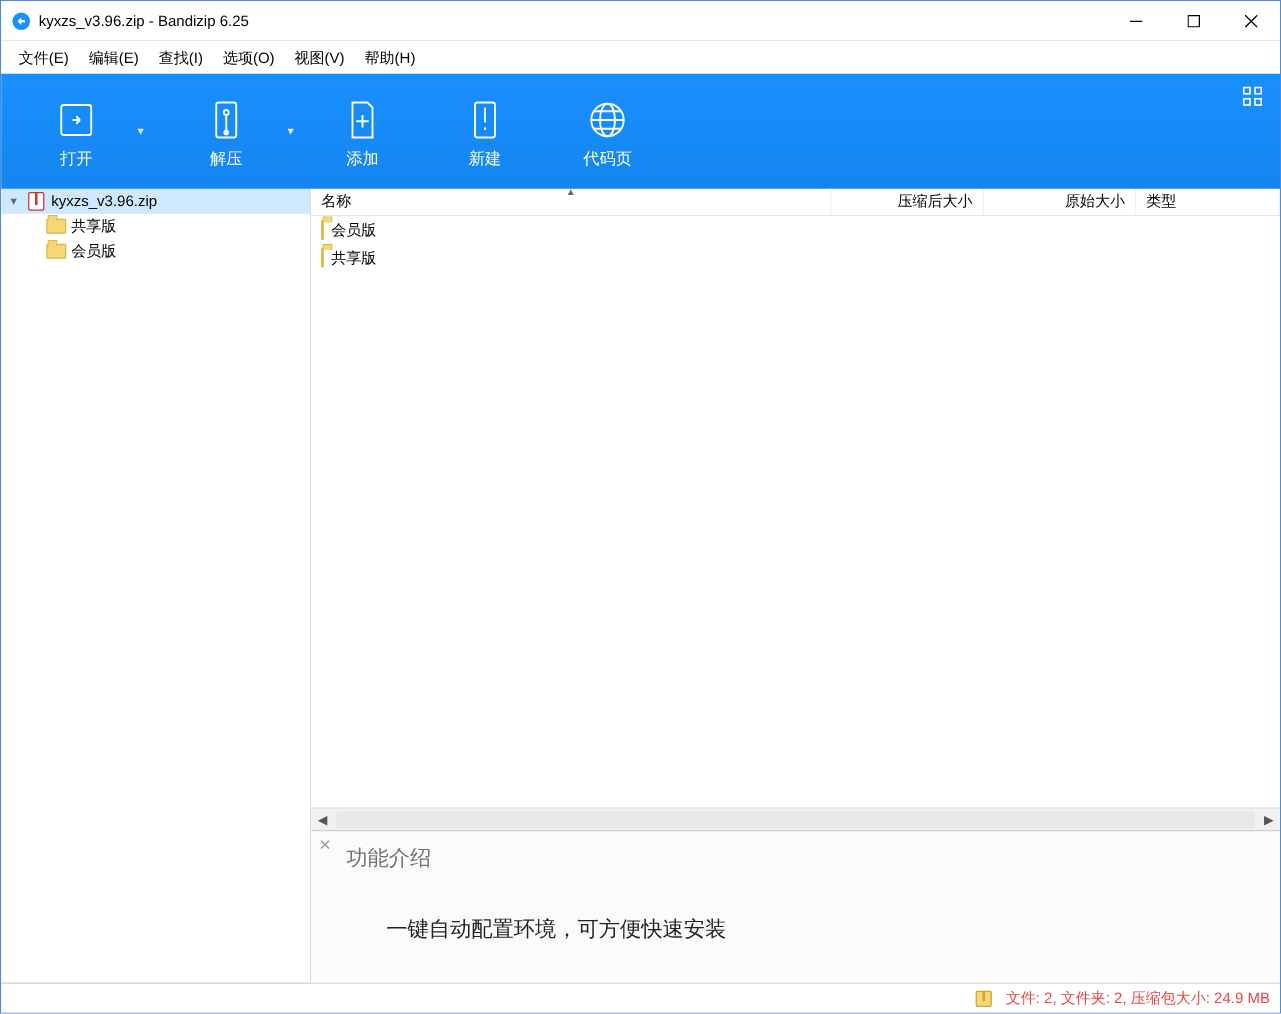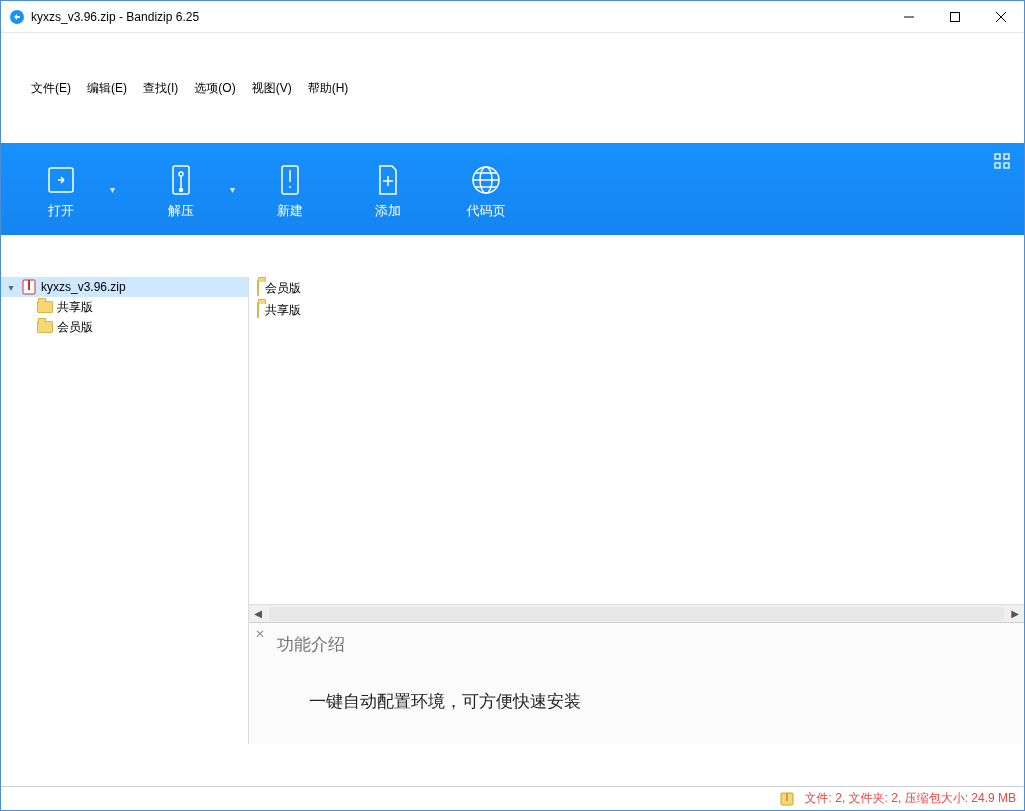--- a/index.html
+++ b/index.html
@@ -1,27 +1,27 @@
 <!DOCTYPE html>
 <html><head>
 <meta charset="utf-8">
 <style>
 * { box-sizing: border-box; margin: 0; padding: 0; font-family: "Microsoft YaHei", "Segoe UI", sans-serif; }
 html, body { width: 1025px; height: 811px; overflow: hidden; background: #fff; }
-.window { width: 1025px; height: 811px; display: flex; flex-direction: column; border: 1px solid #4a8fd6; gap: 42px; }
+.window { width: 1025px; height: 811px; display: flex; flex-direction: column; border: 1px solid #4a8fd6; }
 
 
 .titlebar { height: 32px; display: flex; align-items: center; background: #fff; border-bottom: 1px solid #e8e8e8; }
 .titlebar .app-icon { width: 16px; height: 16px; margin: 0 6px 0 8px; }
 .titlebar .title { font-size: 12px; color: #000; flex: 0 0 auto; }
 .titlebar .spacer { flex: 1; }
 .titlebar .winbtn { width: 46px; height: 32px; display: flex; align-items: center; justify-content: center; font-size: 14px; color: #000; }
 
 
-.menubar { height: 26px; display: flex; align-items: center; padding: 0 22px; font-size: 12px; background: #fff; }
+.menubar { height: 26px; display: flex; align-items: center; padding: 0 6px; font-size: 12px; background: #fff; }
 .menubar .menu { padding: 3px 8px; color: #000; cursor: default; }
 
 
 .toolbar { height: 92px; background: linear-gradient(#1890ff, #1485f0); display: flex; align-items: stretch; position: relative; }
 .tool { width: 98px; display: flex; flex-direction: column; align-items: center; justify-content: center; color: #fff; font-size: 13px; gap: 6px; position: relative; }
 .tool .icon { width: 36px; height: 36px; display: flex; align-items: center; justify-content: center; }
 .tool .label { line-height: 1; }
 .tool .caret { position: absolute; right: 6px; top: 50%; transform: translateY(-50%); color: #cfe8ff; font-size: 10px; }
 .tool.split { width: 120px; }
 .dashboard-icon { position: absolute; right: 14px; top: 10px; color: #fff; }
@@ -135,34 +135,34 @@
             <path d="M18 14 V26"></path>
             <circle cx="18" cy="28" r="1.5" fill="#fff"></circle>
           </svg>
       </span>
       <span class="label">解压</span>
       <span class="caret">▾</span>
     </div>
     <div class="tool">
       <span class="icon">
         <svg width="36" height="36" viewBox="0 0 36 36" fill="none" stroke="#fff" stroke-width="1.5">
+            <path d="M10 4 H22 L26 8 V32 H10 Z"></path>
+            <path d="M18 14 V24 M13 19 H23"></path>
+          </svg>
+      </span>
+      <span class="label">添加</span>
+    </div>
+    <div class="tool">
+      <span class="icon">
+        <svg width="36" height="36" viewBox="0 0 36 36" fill="none" stroke="#fff" stroke-width="1.5">
             <rect x="10" y="4" width="16" height="28" rx="2"></rect>
             <path d="M18 8 V20 M18 24 V26"></path>
           </svg>
       </span>
       <span class="label">新建</span>
-    </div>
-    <div class="tool">
-      <span class="icon">
-        <svg width="36" height="36" viewBox="0 0 36 36" fill="none" stroke="#fff" stroke-width="1.5">
-            <path d="M10 4 H22 L26 8 V32 H10 Z"></path>
-            <path d="M18 14 V24 M13 19 H23"></path>
-          </svg>
-      </span>
-      <span class="label">添加</span>
     </div>
     <div class="tool">
       <span class="icon">
         <svg width="36" height="36" viewBox="0 0 36 36" fill="none" stroke="#fff" stroke-width="1.5">
             <circle cx="18" cy="18" r="13"></circle>
             <ellipse cx="18" cy="18" rx="6" ry="13"></ellipse>
             <path d="M5 18 H31 M7 11 H29 M7 25 H29"></path>
           </svg>
       </span>
       <span class="label">代码页</span>
@@ -200,20 +200,35 @@
       <div class="tree-row child">
         <span class="twisty"></span>
         <span class="ticon">
             <span class="folder-glyph"></span>
           </span>
         <span class="tlabel">会员版</span>
       </div>
     </div>
 
     <div class="content">
+      <div class="list-header">
+        <div class="col col-name">
+          <span>名称</span>
+          <span class="sort">▲</span>
+        </div>
+        <div class="col col-packed">
+            <span>压缩后大小</span>
+          </div>
+        <div class="col col-orig">
+            <span>原始大小</span>
+          </div>
+        <div class="col col-type">
+            <span>类型</span>
+          </div>
+      </div>
       <div class="list-body">
         <div class="list-row">
           <div class="cell name">
               <span class="ticon"><span class="folder-glyph"></span></span>
               <span>会员版</span>
             </div>
           <div class="cell packed"></div>
             <div class="cell orig"></div>
             <div class="cell type"></div>
         </div>

